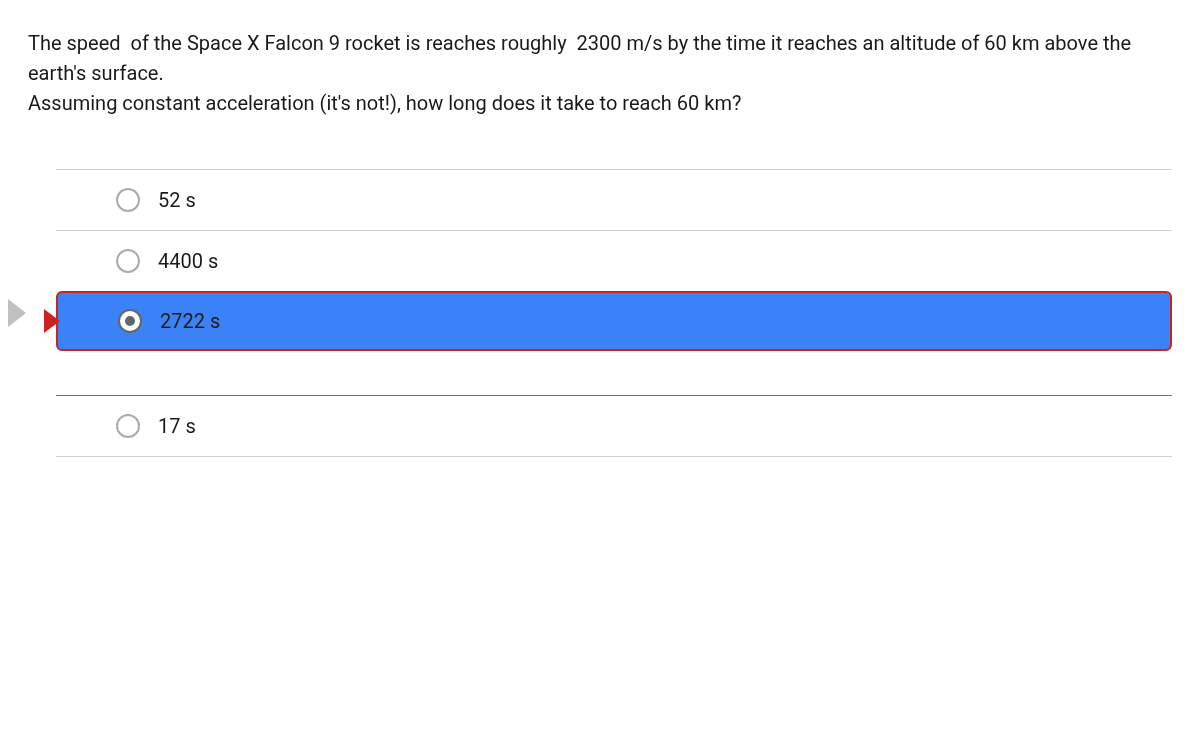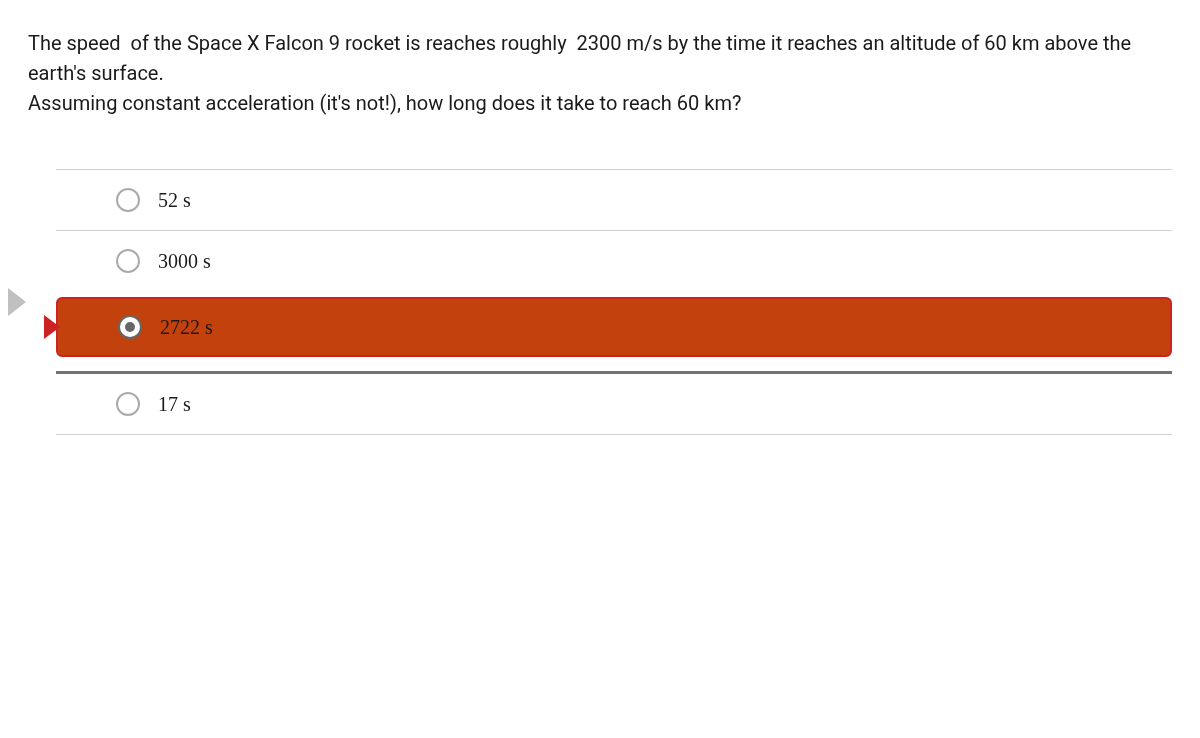--- a/index.html
+++ b/index.html
@@ -34,27 +34,28 @@
       position: relative;
     }
 
     .option-row:last-child {
       border-bottom: 1px solid #d0d0d0;
     }
 
     .option-row.selected {
       border: 2px solid #cc2222;
       border-radius: 6px;
-      margin: 6px 0;
+      margin: 0 0;
       padding: 16px 16px 16px 60px;
-      background: #c2410c;
+      background: #3b82f6;
     }
 
     .option-row.selected ~ .option-row {
-      border-top: 3px solid #737373;
+      border-top: 1px solid #737373;
+      margin-top: 36px;
     }
 
     .radio-btn {
       width: 24px;
       height: 24px;
       border-radius: 50%;
       border: 2px solid #aaaaaa;
       display: inline-flex;
       align-items: center;
       justify-content: center;
@@ -78,21 +79,20 @@
     }
 
     .option-label {
       font-size: 20px;
       color: #1a1a1a;
     }
 
     .options-wrapper {
       position: relative;
       padding-left: 28px;
-      font-family: Liberation Serif, serif;
     }
   </style>
 </head>
 <body>
 
 <div>
   <p class="question-text">
     The speed &nbsp;of the Space X Falcon 9 rocket is reaches roughly &nbsp;2300 m/s by the time it reaches an altitude of 60 km above the earth's surface.<br>
     Assuming constant acceleration (it's not!), how long does it take to reach 60 km?
   </p>
@@ -102,21 +102,21 @@
 
   <div style="position:absolute; left:-20px; top:50%; transform:translateY(-50%); width:0; height:0; border-top:14px solid transparent; border-bottom:14px solid transparent; border-left:18px solid #c0c0c0;"></div>
 
   <div class="option-row">
     <div class="radio-btn"></div>
     <span class="option-label">52 s</span>
   </div>
 
   <div class="option-row">
     <div class="radio-btn"></div>
-    <span class="option-label">3000 s</span>
+    <span class="option-label">4400 s</span>
   </div>
 
   <div class="option-row selected" style="position:relative;">
 
     <div style="position:absolute; left:-14px; top:50%; transform:translateY(-50%); width:0; height:0; border-top:12px solid transparent; border-bottom:12px solid transparent; border-left:16px solid #cc2222;"></div>
     <div class="radio-btn filled"></div>
     <span class="option-label">2722 s</span>
   </div>
 
   <div style="height: 8px;"></div>

